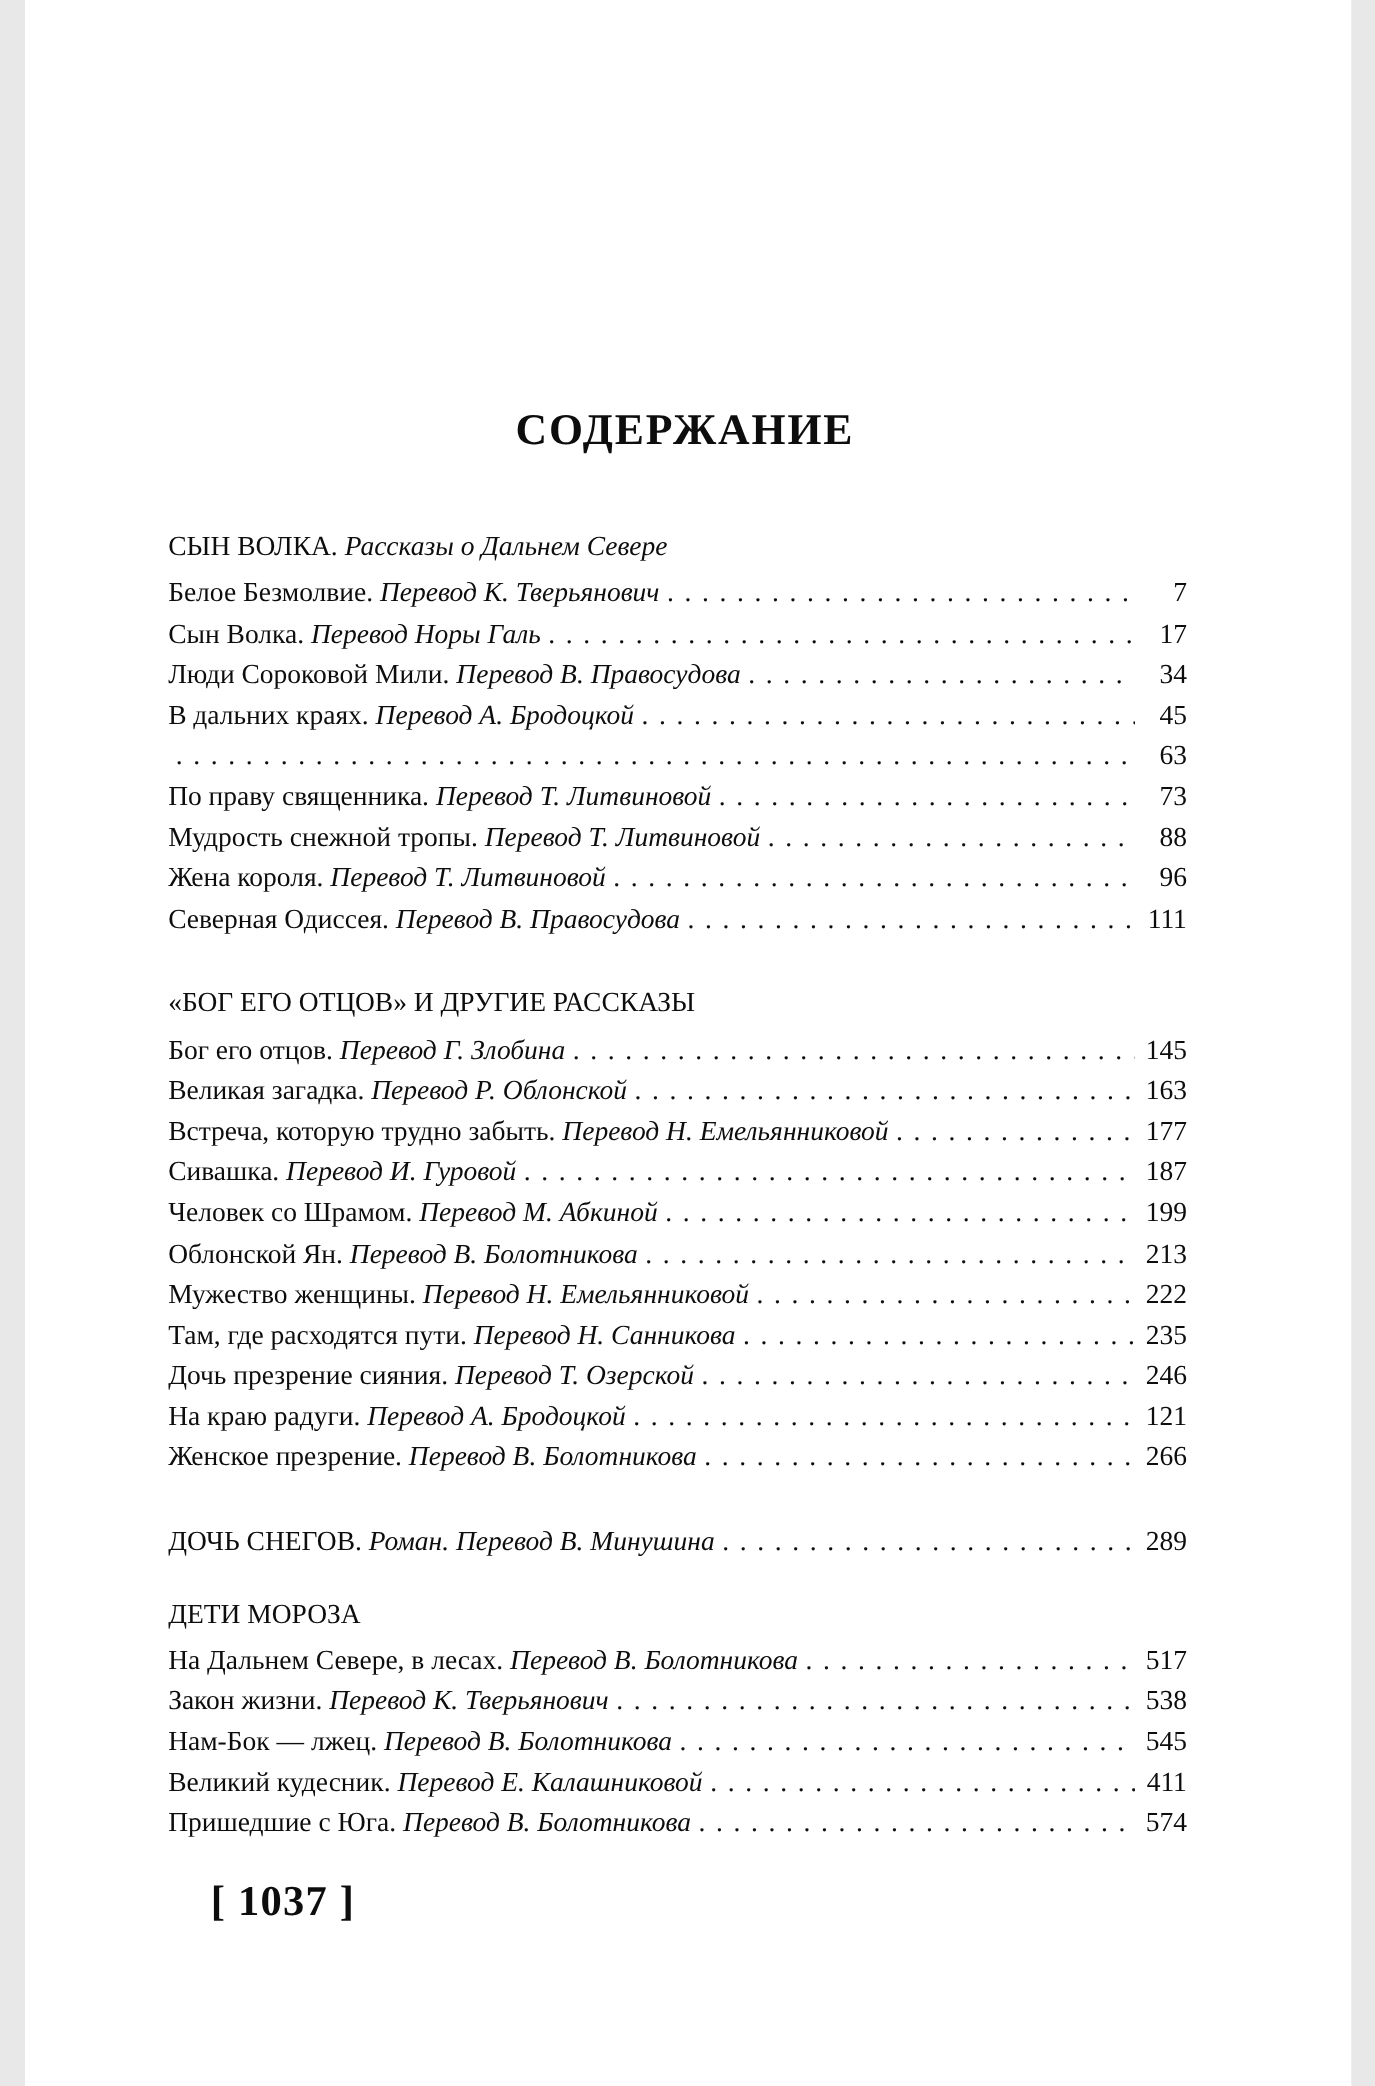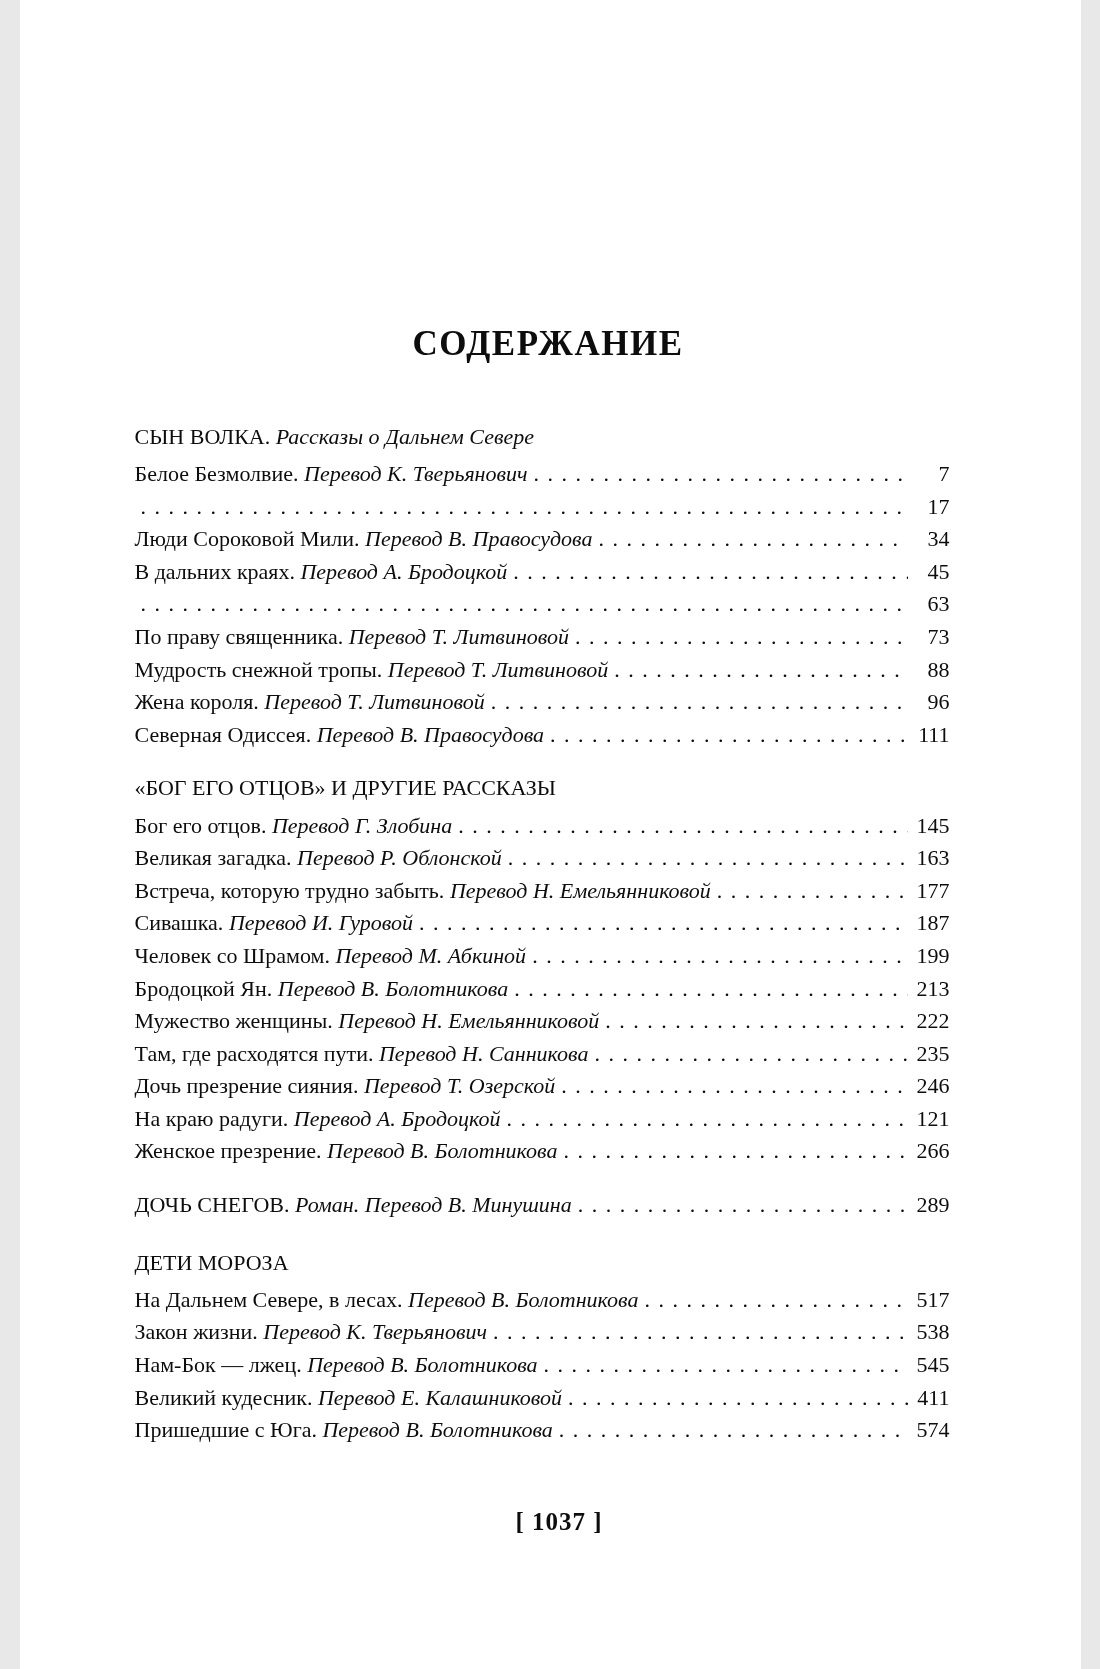--- a/index.html
+++ b/index.html
@@ -27,21 +27,21 @@
     line-height: 38px;
     font-weight: 700;
     letter-spacing: 1.5px;
     position: relative;
     left: 6px;
   }
   .toc {
     margin-top: 58px;
     font-size: 22px;
   }
-  .section { margin-top: 21px; }
+  .section { margin-top: 35px; }
   .section:first-child { margin-top: 0; }
   .section.tight { margin-top: 25px; }
   .row {
     display: flex;
     align-items: baseline;
     line-height: 32.6px;
     white-space: nowrap;
   }
   .row .text { flex: 0 0 auto; }
   .ital { font-style: italic; }
@@ -58,23 +58,23 @@
     min-width: 40px;
     text-align: right;
   }
   .heading { margin-bottom: 4.5px; }
   .footer {
     position: absolute;
     top: 1506px;
     left: 115px;
     width: 815px;
     line-height: 32px;
-    text-align: center;
+    text-align: left;
     font-weight: 700;
-    font-size: 25px;
+    font-size: 34px;
     letter-spacing: 1px;
     text-indent: 34px; 
   }
 </style>
 </head>
 <body>
 
 <div class="page">
   <div class="content">
     <h1 class="doc-title">СОДЕРЖАНИЕ</h1>
@@ -82,20 +82,21 @@
         <div class="section">
           <div class="row heading">
             <span class="text"><span>СЫН ВОЛКА.</span> <span class="ital">Рассказы о Дальнем Севере</span></span>
           </div>
           <div class="row">
             <span class="text"><span>Белое Безмолвие.</span> <span class="ital">Перевод К. Тверьянович</span></span>
             <span class="dots"><span class="dotrun">........................................................................................................................</span></span>
             <span class="num">7</span>
           </div>
           <div class="row">
+            <span class="text"><span>Сын Волка.</span> <span class="ital">Перевод Норы Галь</span></span>
             <span class="dots"><span class="dotrun">........................................................................................................................</span></span>
             <span class="num">17</span>
           </div>
           <div class="row">
             <span class="text"><span>Люди Сороковой Мили.</span> <span class="ital">Перевод В. Правосудова</span></span>
             <span class="dots"><span class="dotrun">........................................................................................................................</span></span>
             <span class="num">34</span>
           </div>
           <div class="row">
             <span class="text"><span>В дальних краях.</span> <span class="ital">Перевод А. Бродоцкой</span></span>
@@ -150,21 +151,21 @@
             <span class="text"><span>Сивашка.</span> <span class="ital">Перевод И. Гуровой</span></span>
             <span class="dots"><span class="dotrun">........................................................................................................................</span></span>
             <span class="num">187</span>
           </div>
           <div class="row">
             <span class="text"><span>Человек со Шрамом.</span> <span class="ital">Перевод М. Абкиной</span></span>
             <span class="dots"><span class="dotrun">........................................................................................................................</span></span>
             <span class="num">199</span>
           </div>
           <div class="row">
-            <span class="text"><span>Бродоцкой Ян.</span> <span class="ital">Перевод В. Болотникова</span></span>
+            <span class="text"><span>Облонской Ян.</span> <span class="ital">Перевод В. Болотникова</span></span>
             <span class="dots"><span class="dotrun">........................................................................................................................</span></span>
             <span class="num">213</span>
           </div>
           <div class="row">
             <span class="text"><span>Мужество женщины.</span> <span class="ital">Перевод Н. Емельянниковой</span></span>
             <span class="dots"><span class="dotrun">........................................................................................................................</span></span>
             <span class="num">222</span>
           </div>
           <div class="row">
             <span class="text"><span>Там, где расходятся пути.</span> <span class="ital">Перевод Н. Санникова</span></span>

